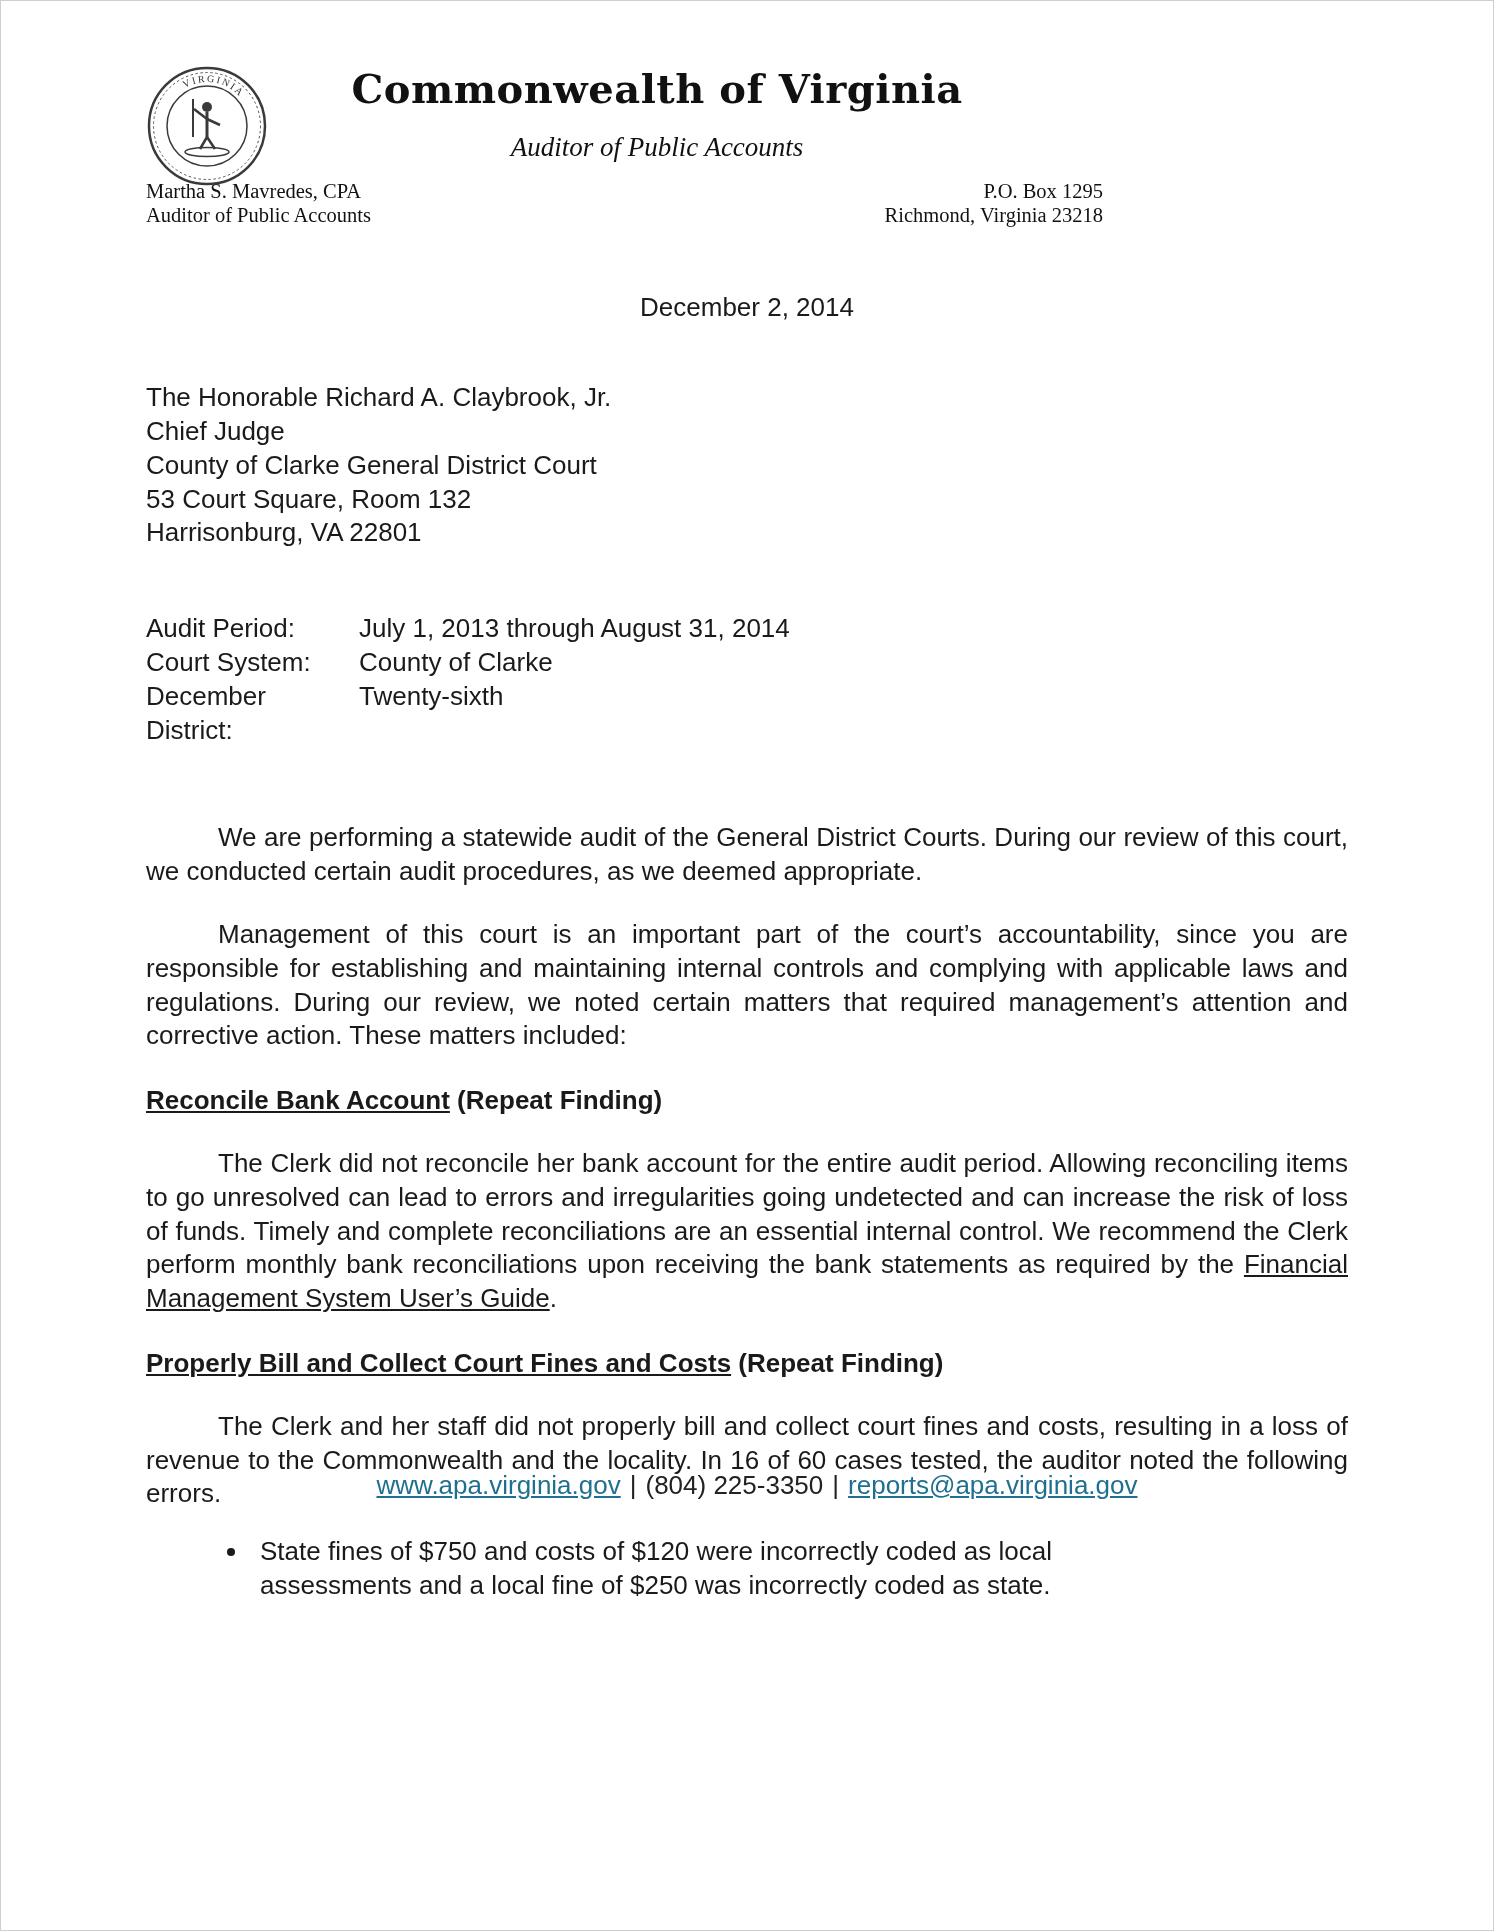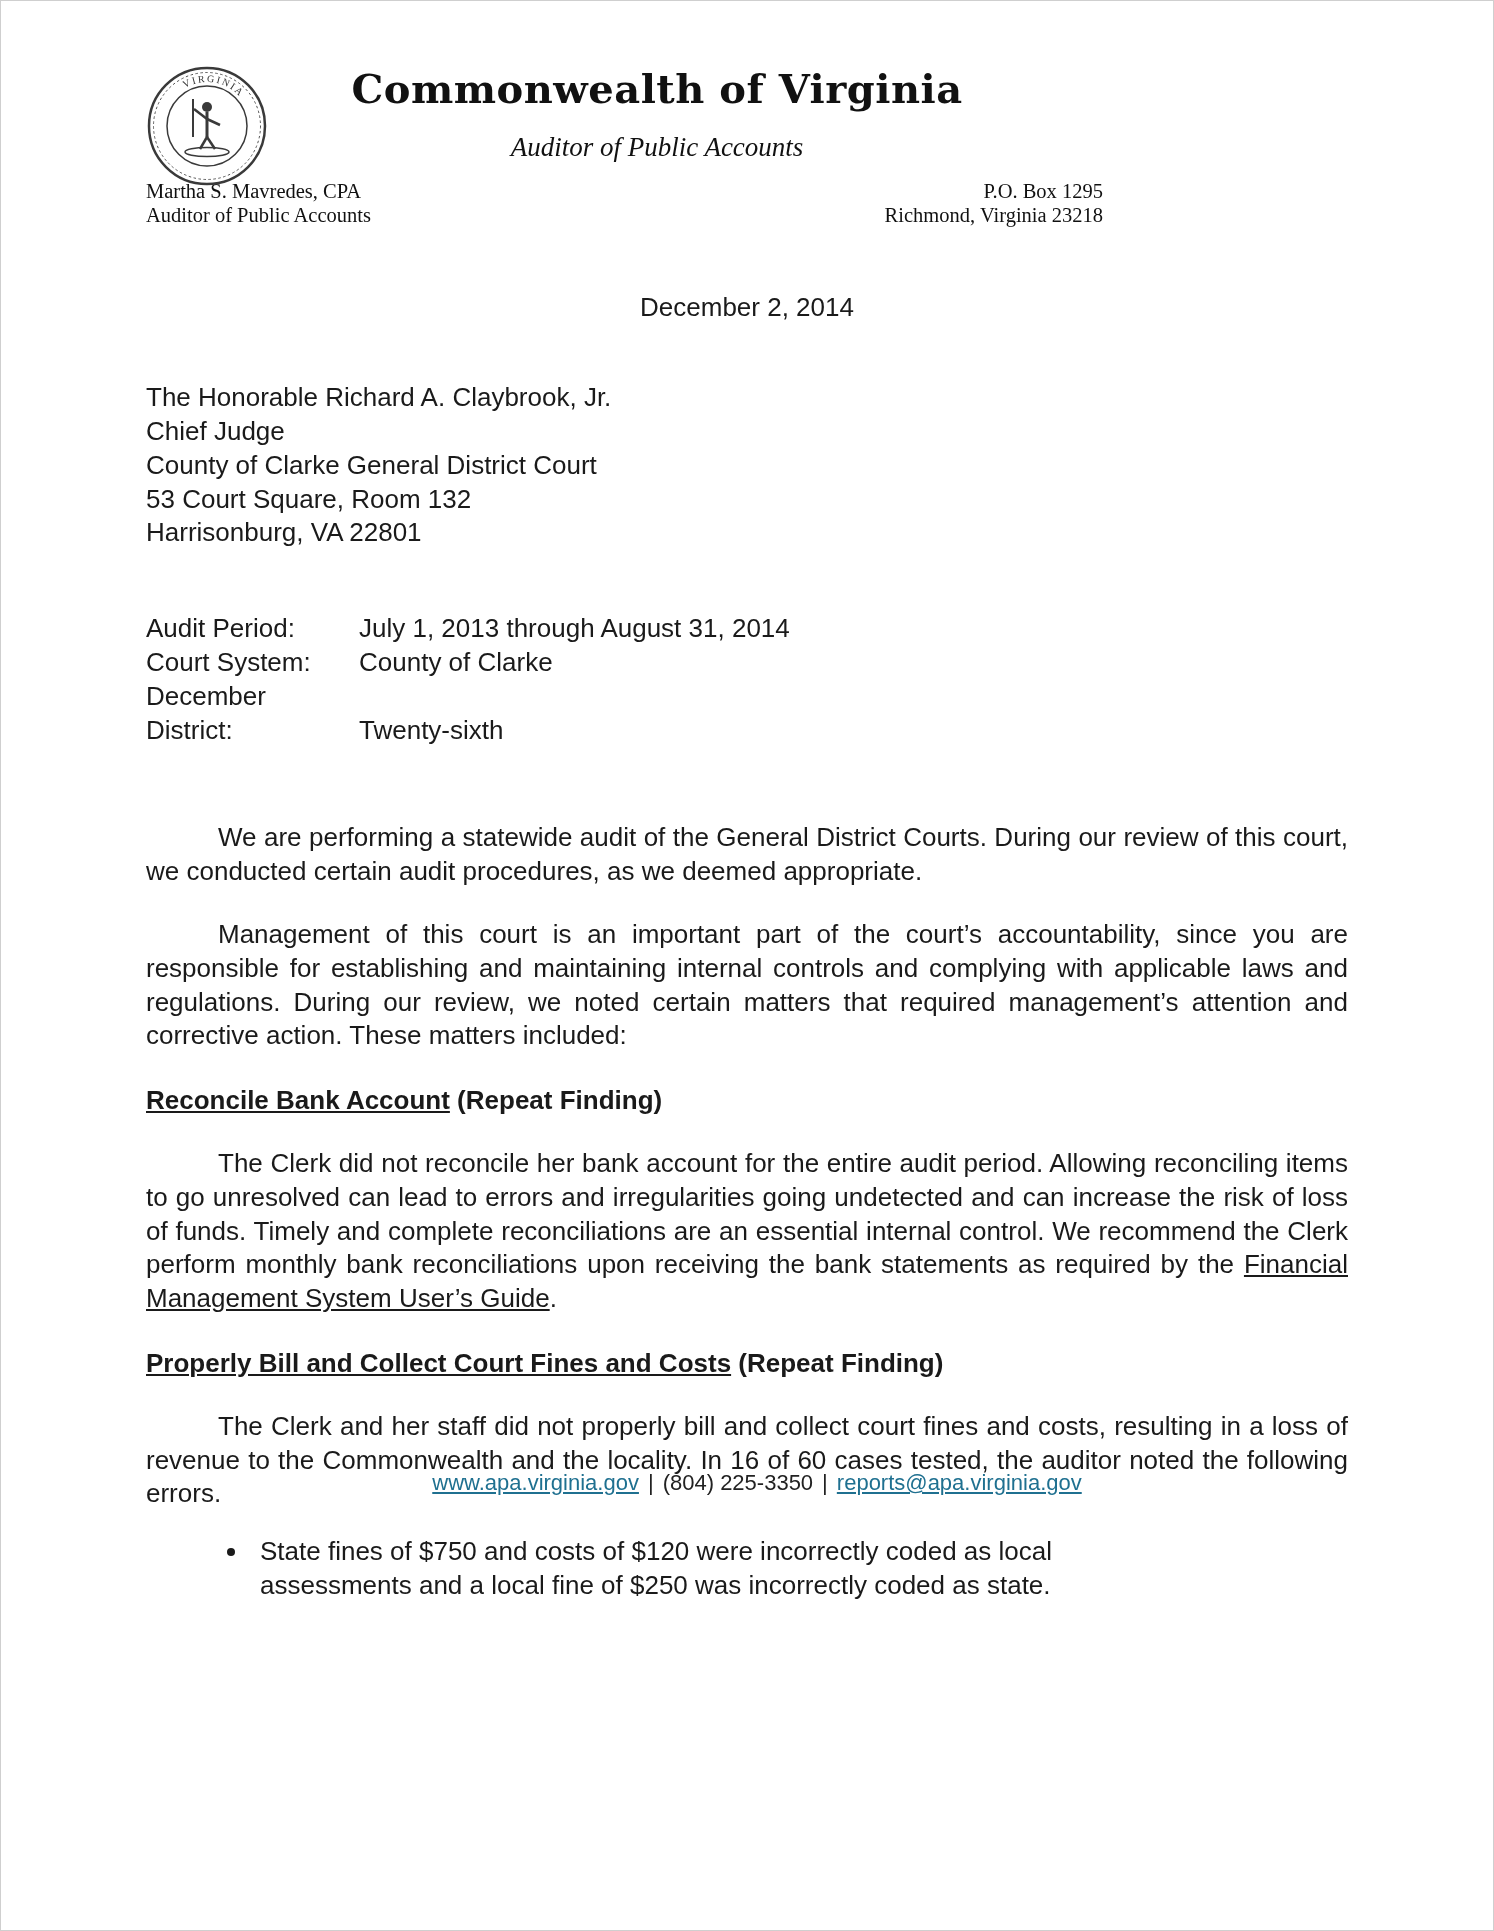--- a/index.html
+++ b/index.html
@@ -44,21 +44,21 @@
     color: #111;
   }
   .contact-right { text-align: right; margin-right: 245px; }
 
   
   .body-text { font-size: 26px; line-height: 1.3; }
   .date-line { text-align: center; margin-top: 64px; }
   .recipient { margin-top: 56px; }
   .recipient div { margin: 0; }
   .audit-info { margin-top: 62px; }
-  .audit-row { display: flex; align-items: flex-end; }
+  .audit-row { display: flex; }
   .audit-label { width: 213px; flex: 0 0 213px; }
 
   .para {
     margin-top: 29px;
     text-align: justify;
     text-indent: 72px;
   }
   .para.first { margin-top: 74px; }
 
   .finding-heading { margin-top: 31px; font-weight: bold; text-indent: 0; }
@@ -71,21 +71,21 @@
     box-sizing: border-box;
   }
   .bullet-list li { padding-left: 10px; text-align: left; }
 
   
   .footer {
     position: absolute;
     left: 0; right: 0;
     top: 1468px;
     text-align: center;
-    font-size: 22px;
+    font-size: 26px;
     margin-left: 20px;
   }
   .footer .sep { color: #222; margin: 0 9px; }
   .footer a { text-decoration: underline; cursor: pointer; }
   .footer .phone { color: #222; }
 </style>
 </head>
 <body>
 
 <div class="page">

